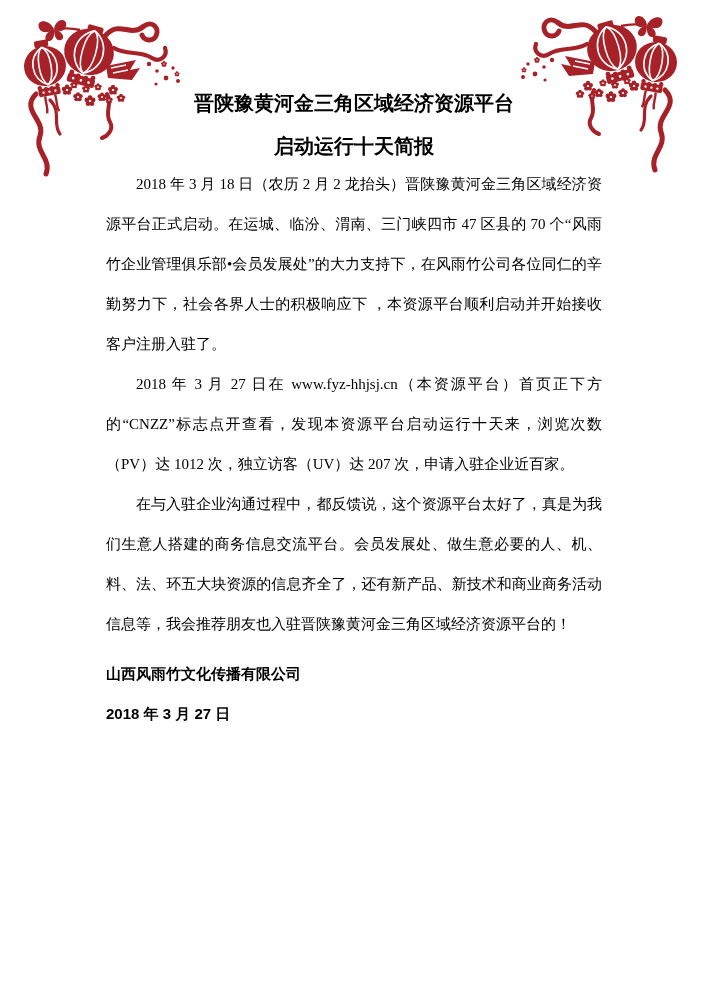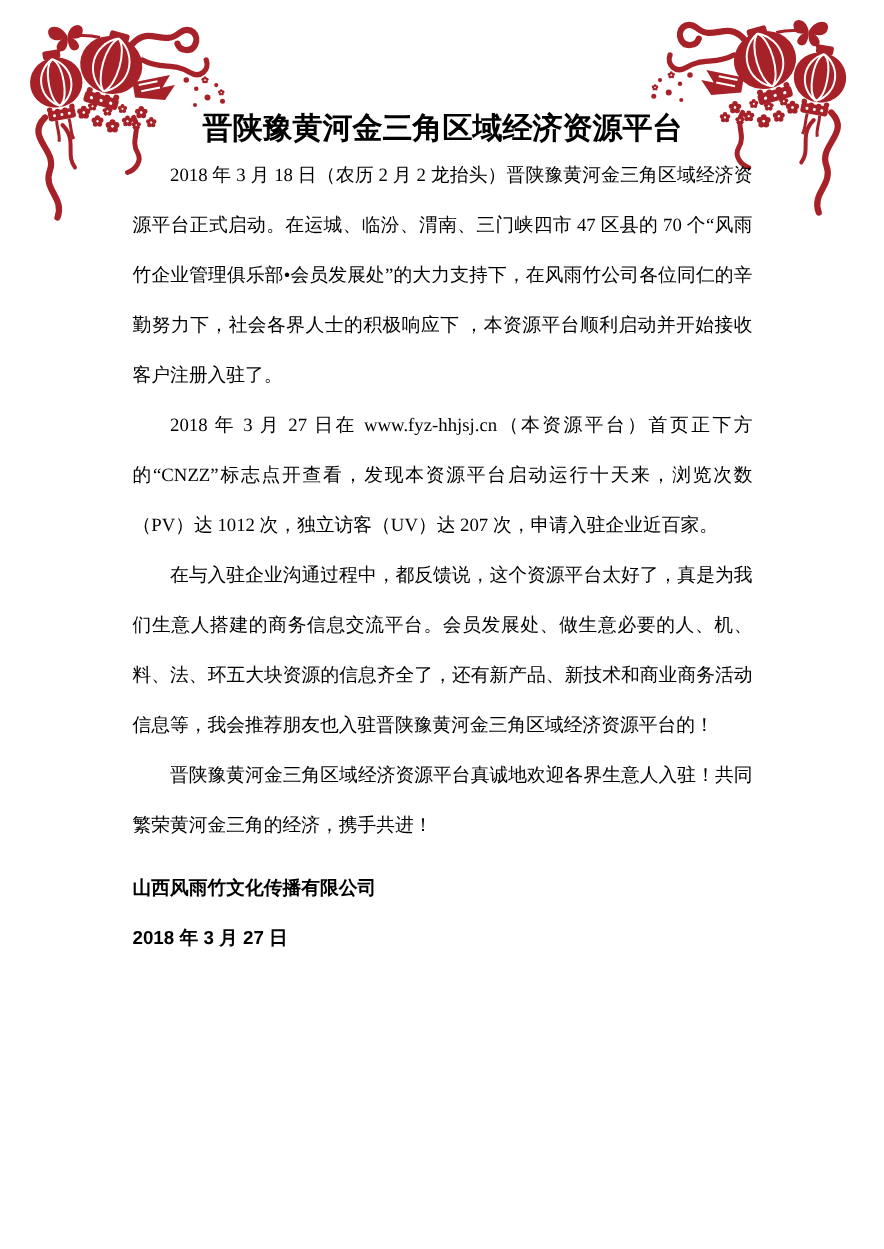--- a/index.html
+++ b/index.html
@@ -29,21 +29,21 @@
   
   .content {
     position: absolute;
     left: 106px;
     top: 88px;
     width: 496px;
   }
   .title {
     font-family: "Liberation Sans", "DejaVu Sans", sans-serif;
     font-weight: bold;
-    font-size: 24px;
+    font-size: 20px;
     line-height: 30px;
     text-align: center;
     color: #000000;
   }
   .title2 { margin-top: 13px; }
 
   .para {
     margin: 0;
     padding: 0;
     font-family: "Liberation Serif", "DejaVu Serif", serif;
@@ -166,25 +166,25 @@
     </defs>
     <use href="#lantern-art" xlink:href="#lantern-art"></use>
   </svg>
 
   <svg class="decor decor-right" viewBox="0 0 180 180" xmlns="http://www.w3.org/2000/svg">
     <use href="#lantern-art" xlink:href="#lantern-art"></use>
   </svg>
 
   <div class="content">
     <div class="title">晋陕豫黄河金三角区域经济资源平台</div>
+    <div class="title title2">启动运行十天简报</div>
 
     <div class="body-text">
       <p class="para">2018 年 3 月 18 日（农历 2 月 2 龙抬头）晋陕豫黄河金三角区域经济资源平台正式启动。在运城、临汾、渭南、三门峡四市 47 区县的 70 个“风雨竹企业管理俱乐部•会员发展处”的大力支持下，在风雨竹公司各位同仁的辛勤努力下，社会各界人士的积极响应下 ，本资源平台顺利启动并开始接收客户注册入驻了。</p>
       <p class="para">2018 年 3 月 27 日在 www.fyz-hhjsj.cn（本资源平台）首页正下方的“CNZZ”标志点开查看，发现本资源平台启动运行十天来，浏览次数（PV）达 1012 次，独立访客（UV）达 207 次，申请入驻企业近百家。</p>
       <p class="para">在与入驻企业沟通过程中，都反馈说，这个资源平台太好了，真是为我们生意人搭建的商务信息交流平台。会员发展处、做生意必要的人、机、料、法、环五大块资源的信息齐全了，还有新产品、新技术和商业商务活动信息等，我会推荐朋友也入驻晋陕豫黄河金三角区域经济资源平台的！</p>
-      <p class="para">晋陕豫黄河金三角区域经济资源平台真诚地欢迎各界生意人入驻！共同繁荣黄河金三角的经济，携手共进！</p>
     </div>
 
     <div class="sig-company">山西风雨竹文化传播有限公司</div>
     <div class="sig-date">2018 年 3 月 27 日</div>
   </div>
 
 </div>
 
 </body></html>

